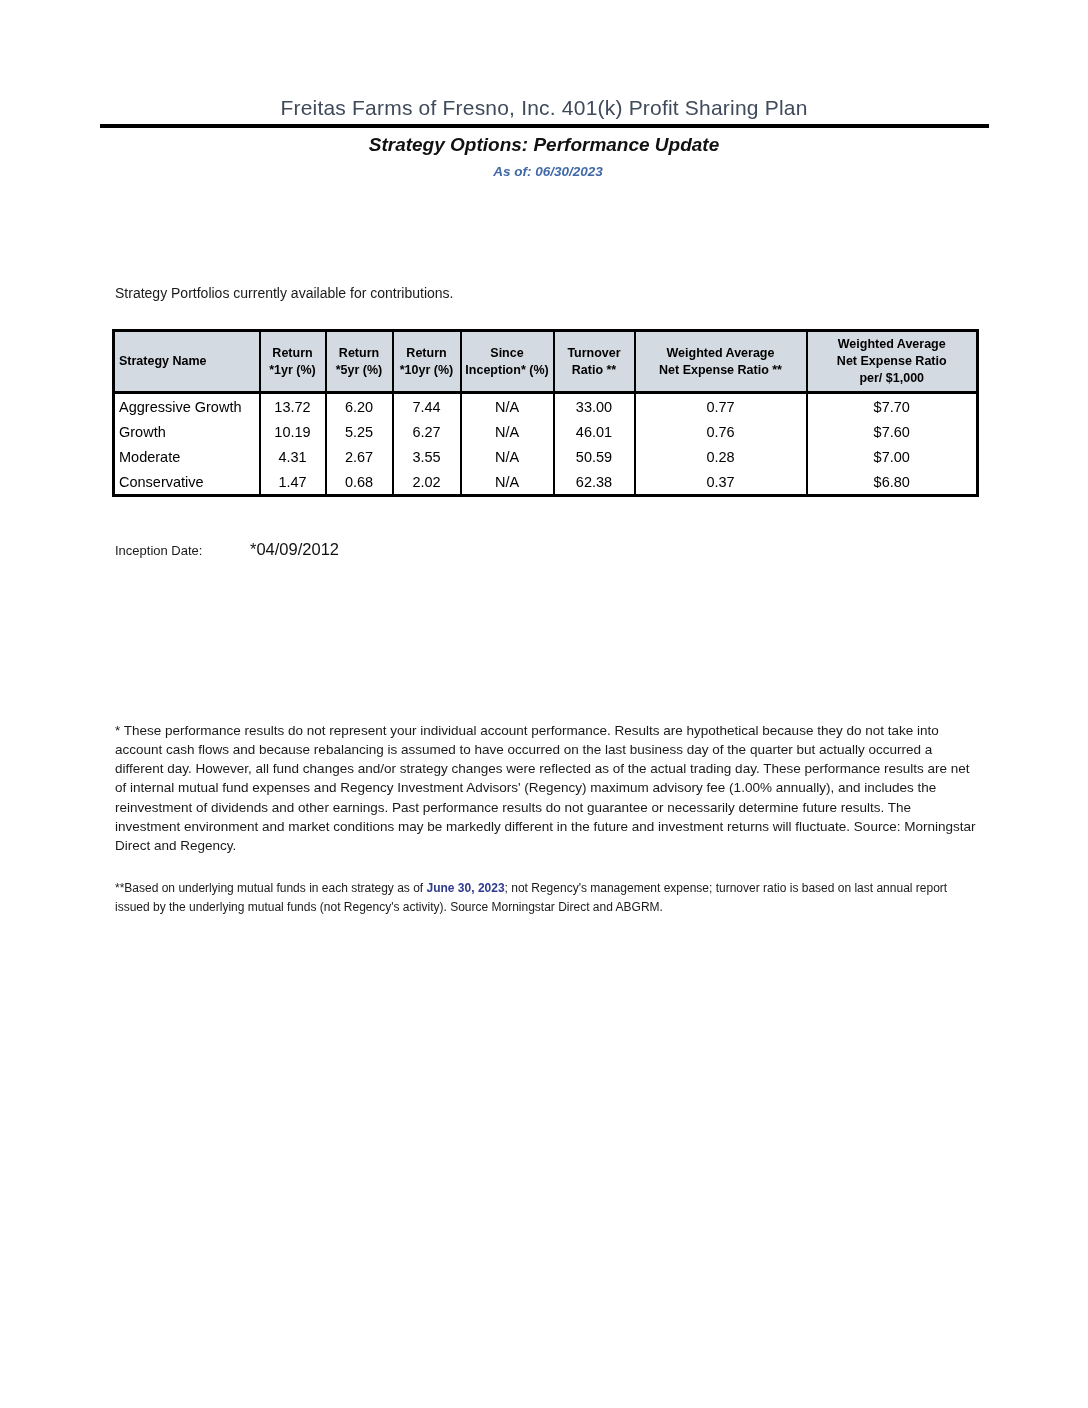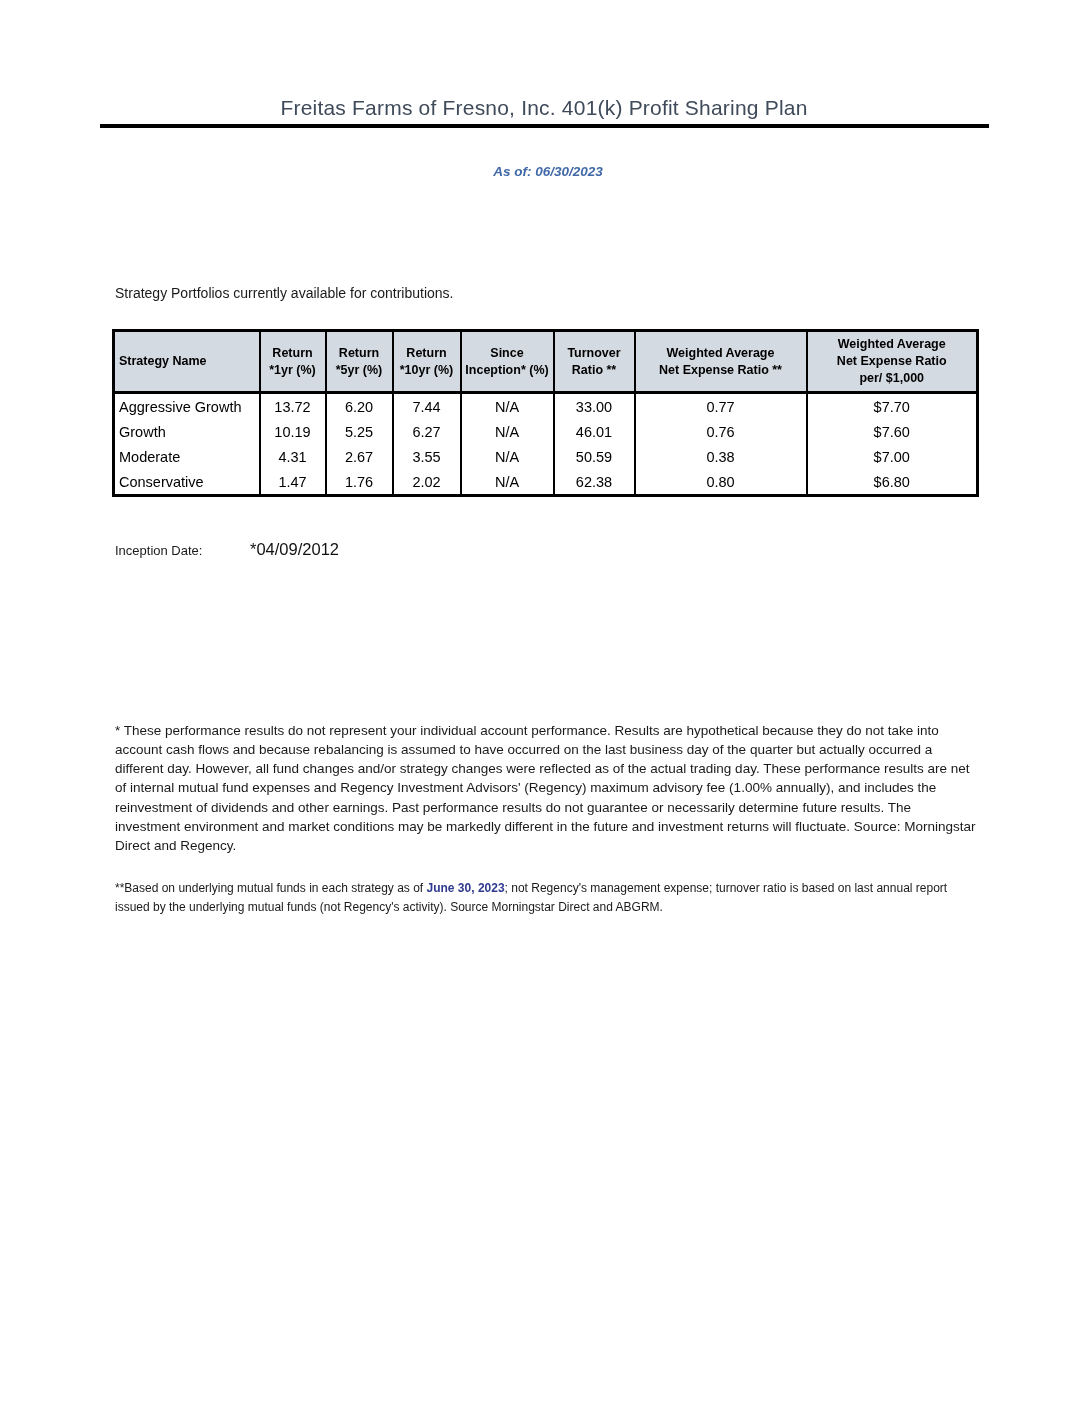--- a/index.html
+++ b/index.html
@@ -182,20 +182,21 @@
     color: #8f8f8f;
   }
 </style>
 </head>
 <body>
 
 <div id="page">
 
   <div class="doc-title">Freitas Farms of Fresno, Inc. 401(k) Profit Sharing Plan</div>
   <div class="title-divider"></div>
+  <div class="doc-subtitle">Strategy Options: Performance Update</div>
   <div class="as-of">As of: 06/30/2023</div>
 
   <div class="intro-text">Strategy Portfolios currently available for contributions.</div>
 
   <table class="perf-table">
     <colgroup>
       <col style="width:146px">
         <col style="width:66px">
         <col style="width:67px">
         <col style="width:68px">
@@ -245,31 +246,31 @@
         <td>0.76</td>
         <td>$7.60</td>
       </tr>
       <tr>
         <td class="cell-name">Moderate</td>
         <td>4.31</td>
         <td>2.67</td>
         <td>3.55</td>
         <td>N/A</td>
         <td>50.59</td>
-        <td>0.38</td>
+        <td>0.28</td>
         <td>$7.00</td>
       </tr>
       <tr>
         <td class="cell-name">Conservative</td>
         <td>1.47</td>
-        <td>1.76</td>
+        <td>0.68</td>
         <td>2.02</td>
         <td>N/A</td>
         <td>62.38</td>
-        <td>0.80</td>
+        <td>0.37</td>
         <td>$6.80</td>
       </tr>
     </tbody>
   </table>
 
   <div class="inception-label">Inception Date:</div>
   <div class="inception-value">*04/09/2012</div>
 
   <p class="disclaimer-1">* These performance results do not represent your individual account performance.  Results are hypothetical because they do not take into account cash flows and because rebalancing is assumed to have occurred on the last business day of the quarter but actually occurred a different day. However, all fund changes and/or strategy changes were reflected as of the actual trading day. These performance results are net of internal mutual fund expenses and Regency Investment Advisors' (Regency) maximum advisory fee (1.00% annually), and includes the reinvestment of dividends and other earnings.  Past performance results do not guarantee or necessarily determine future results.  The investment environment and market conditions may be markedly different in the future and investment returns will fluctuate. Source: Morningstar Direct and Regency.</p>
 

